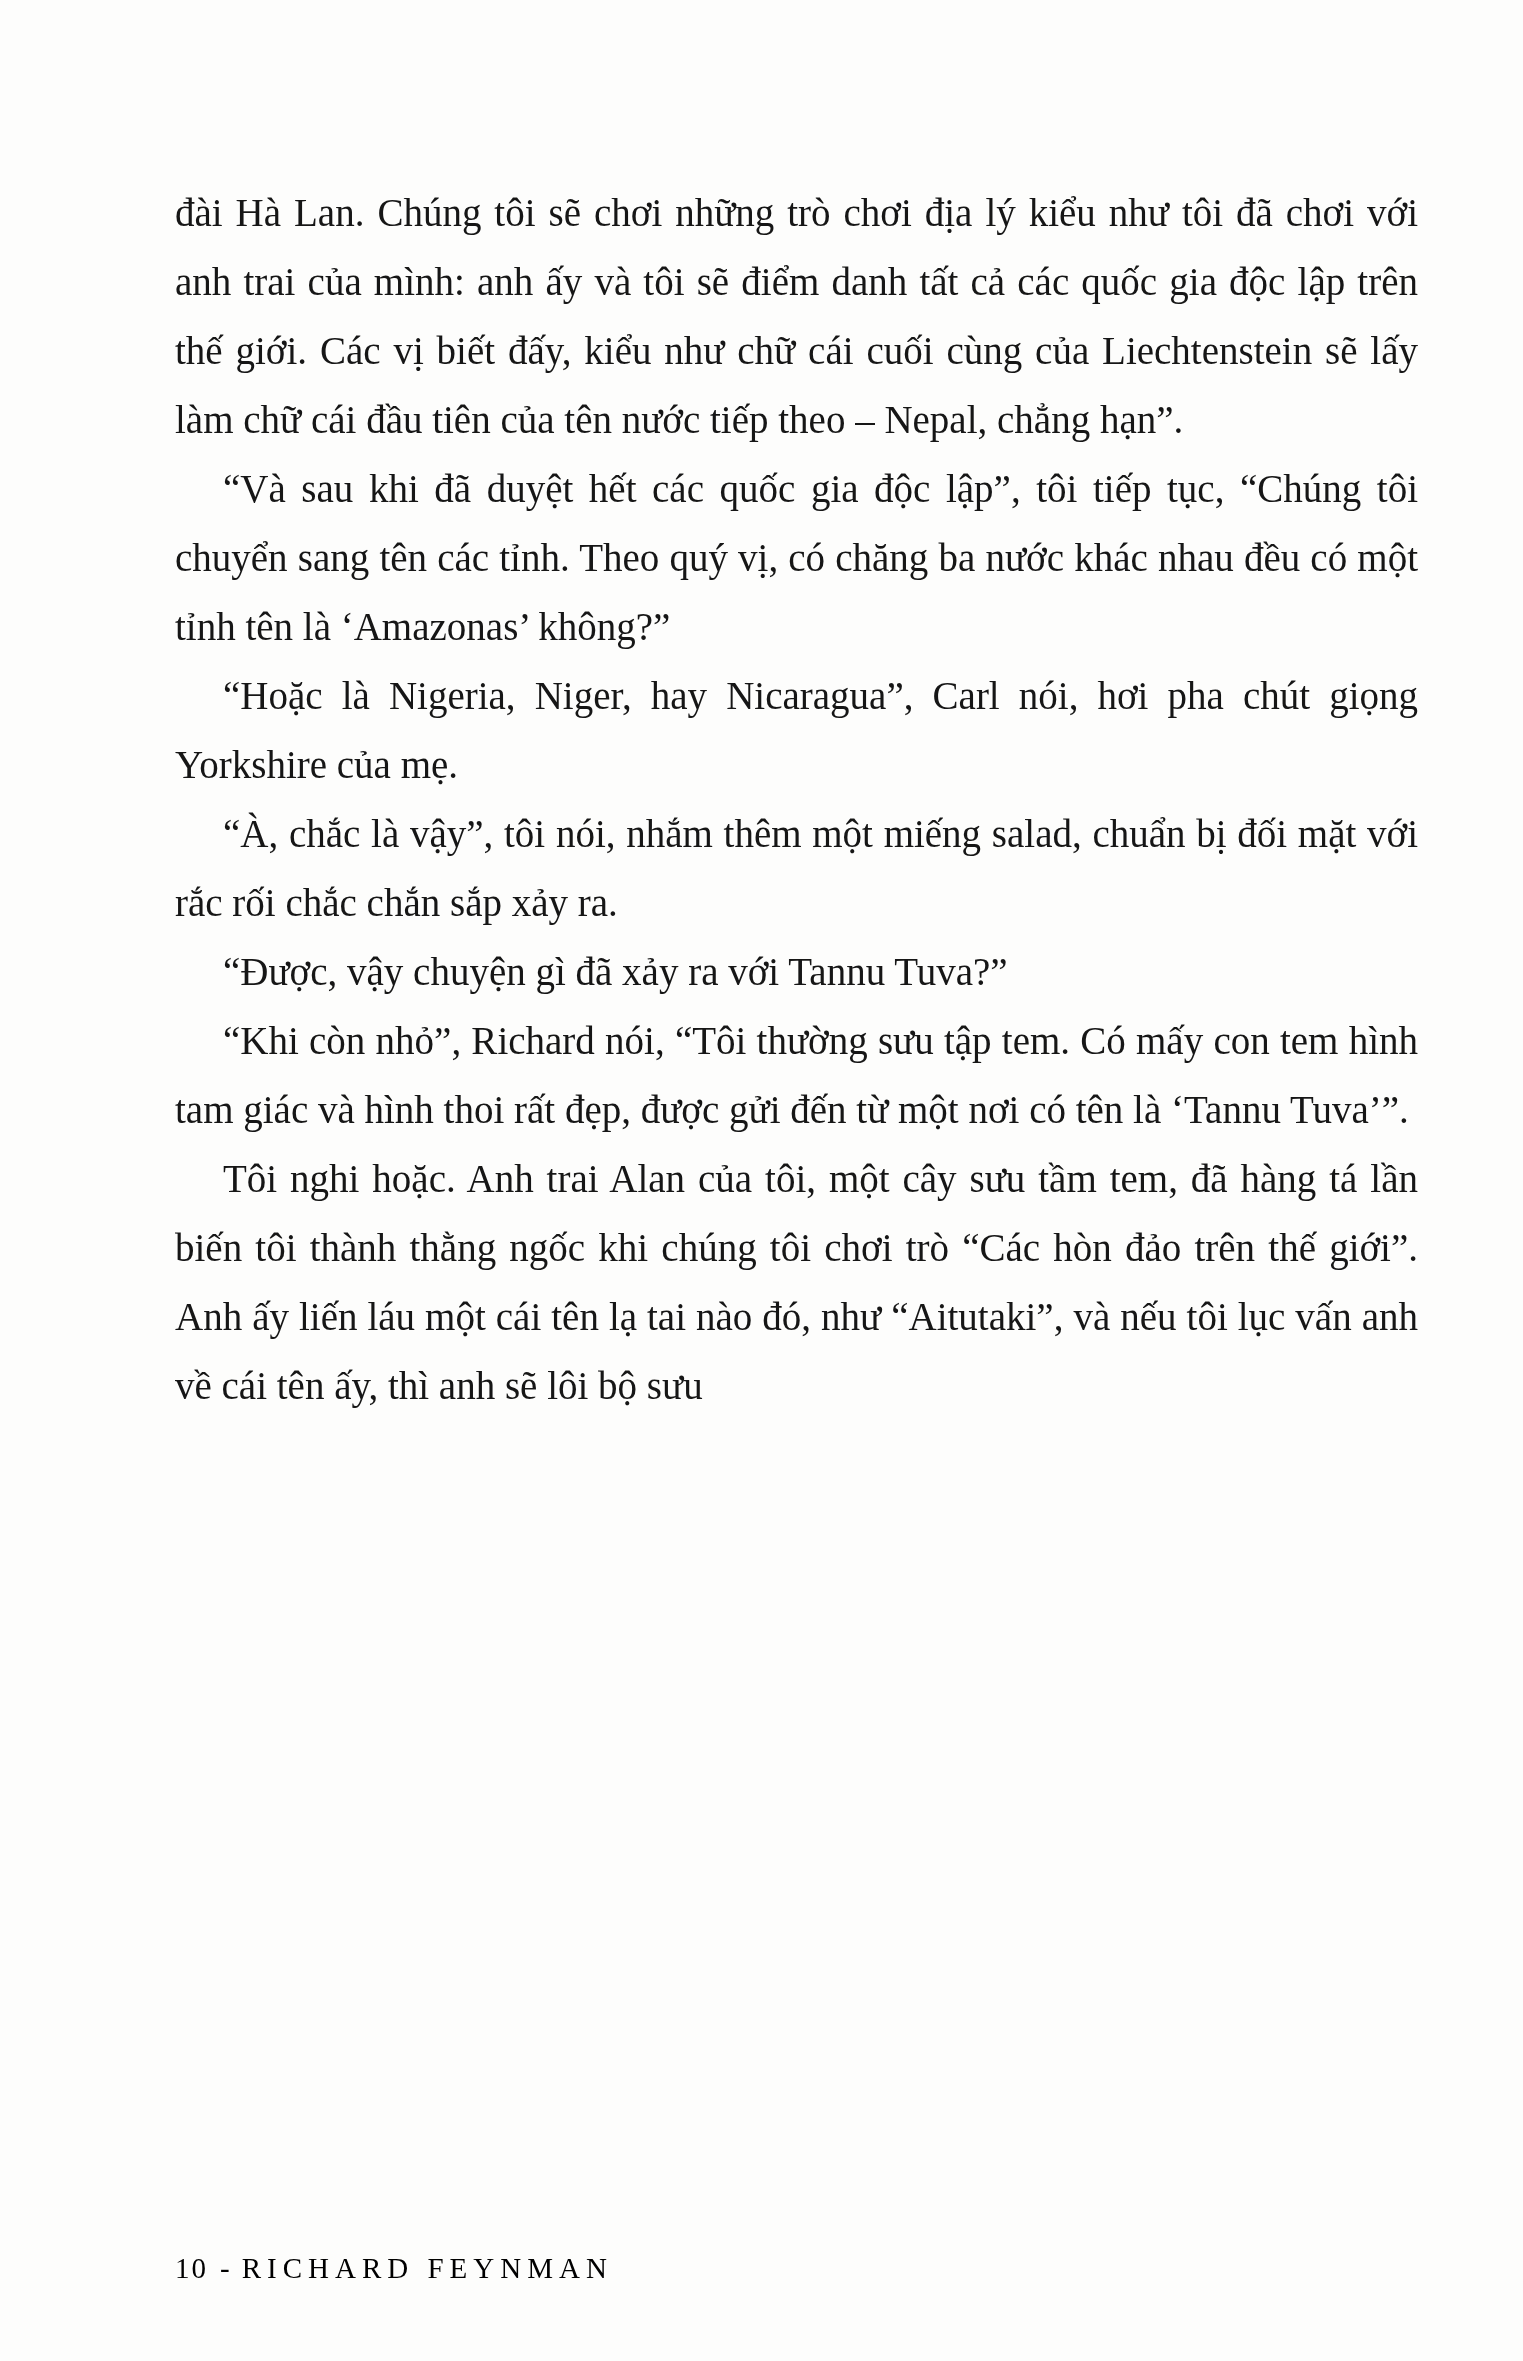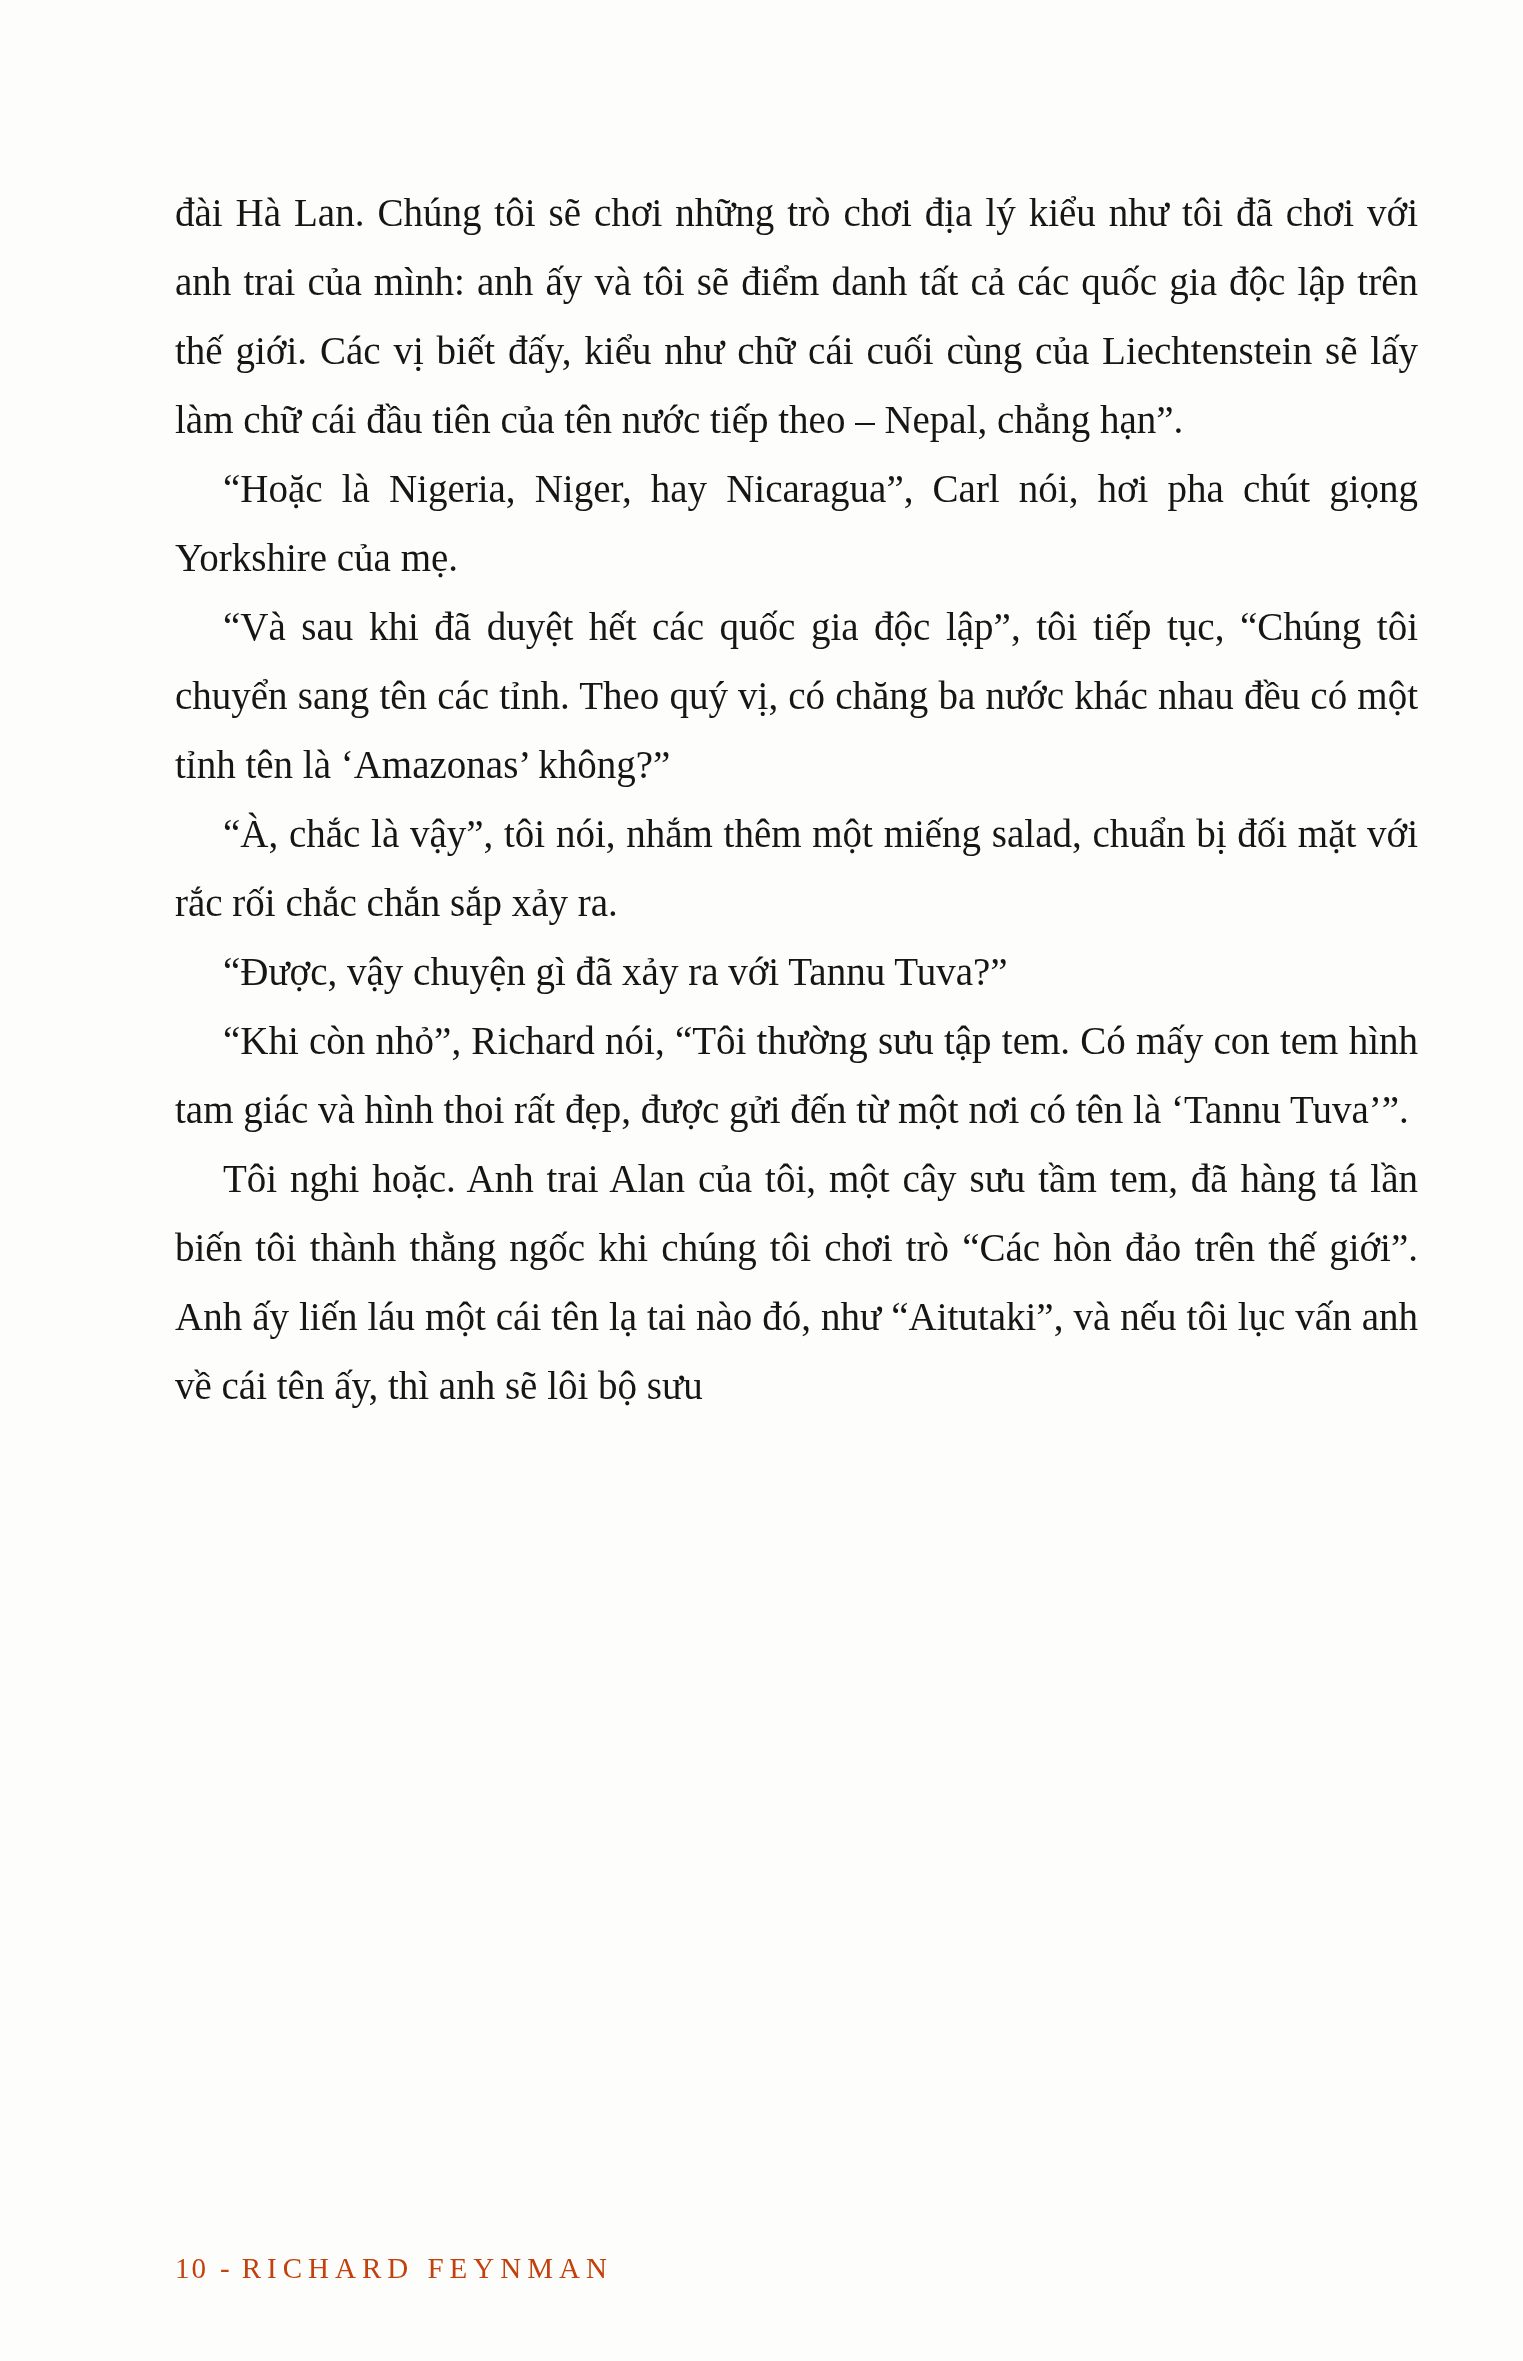--- a/index.html
+++ b/index.html
@@ -32,42 +32,42 @@
   }
   .text-block p.no-indent {
     text-indent: 0;
   }
   .footer {
     position: absolute;
     left: 175px;
     top: 2252px;
     font-family: "Liberation Serif", "DejaVu Serif", serif;
     font-size: 29px;
-    color: #c2410c;
+    color: #000000;
     white-space: nowrap;
   }
   .footer .page-num {
     letter-spacing: 2px;
   }
   .footer .sep {
     margin: 0 12px;
   }
   .footer .book-title {
     letter-spacing: 6px;
   }
 </style>
 </head>
 <body>
 
 <div class="page">
 
   <div class="text-block">
     <p class="no-indent">đài Hà Lan. Chúng tôi sẽ chơi những trò chơi địa lý kiểu như tôi đã chơi với anh trai của mình: anh ấy và tôi sẽ điểm danh tất cả các quốc gia độc lập trên thế giới. Các vị biết đấy, kiểu như chữ cái cuối cùng của Liechtenstein sẽ lấy làm chữ cái đầu tiên của tên nước tiếp theo – Nepal, chẳng hạn”.</p>
+    <p>“Và sau khi đã duyệt hết các quốc gia độc lập”, tôi tiếp tục, “Chúng tôi chuyển sang tên các tỉnh. Theo quý vị, có chăng ba nước khác nhau đều có một tỉnh tên là ‘Amazonas’ không?”</p>
     <p>“Hoặc là Nigeria, Niger, hay Nicaragua”, Carl nói, hơi pha chút giọng Yorkshire của mẹ.</p>
-    <p>“Và sau khi đã duyệt hết các quốc gia độc lập”, tôi tiếp tục, “Chúng tôi chuyển sang tên các tỉnh. Theo quý vị, có chăng ba nước khác nhau đều có một tỉnh tên là ‘Amazonas’ không?”</p>
     <p>“À, chắc là vậy”, tôi nói, nhắm thêm một miếng salad, chuẩn bị đối mặt với rắc rối chắc chắn sắp xảy ra.</p>
     <p>“Được, vậy chuyện gì đã xảy ra với Tannu Tuva?”</p>
     <p>“Khi còn nhỏ”, Richard nói, “Tôi thường sưu tập tem. Có mấy con tem hình tam giác và hình thoi rất đẹp, được gửi đến từ một nơi có tên là ‘Tannu Tuva’”.</p>
     <p>Tôi nghi hoặc. Anh trai Alan của tôi, một cây sưu tầm tem, đã hàng tá lần biến tôi thành thằng ngốc khi chúng tôi chơi trò “Các hòn đảo trên thế giới”. Anh ấy liến láu một cái tên lạ tai nào đó, như “Aitutaki”, và nếu tôi lục vấn anh về cái tên ấy, thì anh sẽ lôi bộ sưu</p>
   </div>
 
   <div class="footer">
     <span class="page-num">10</span><span class="sep">-</span><span class="book-title">RICHARD FEYNMAN</span>
   </div>
 

